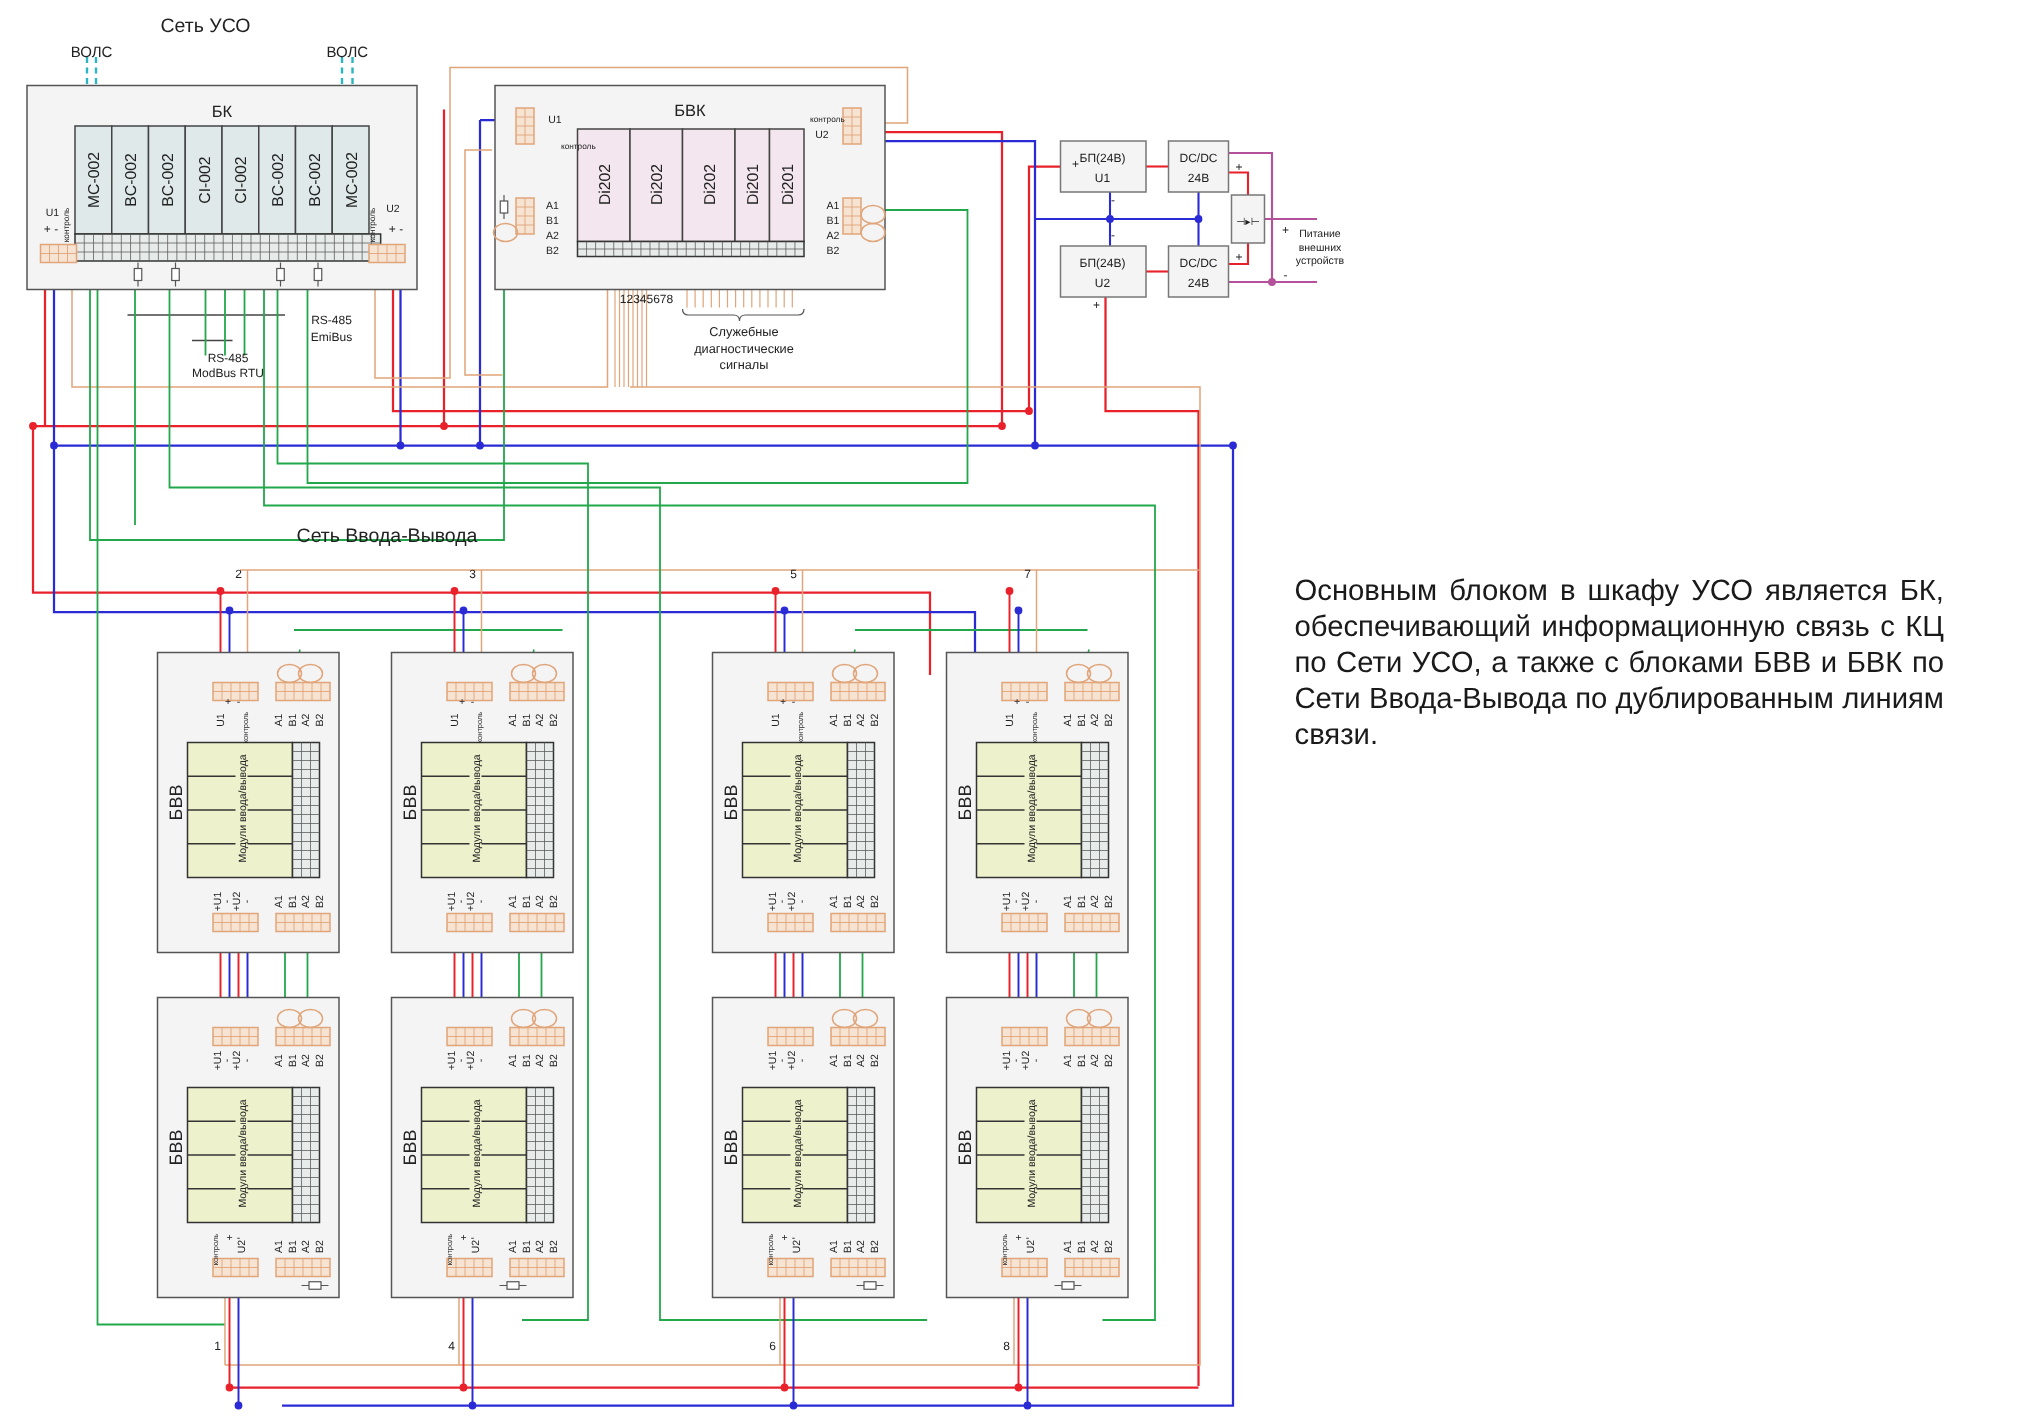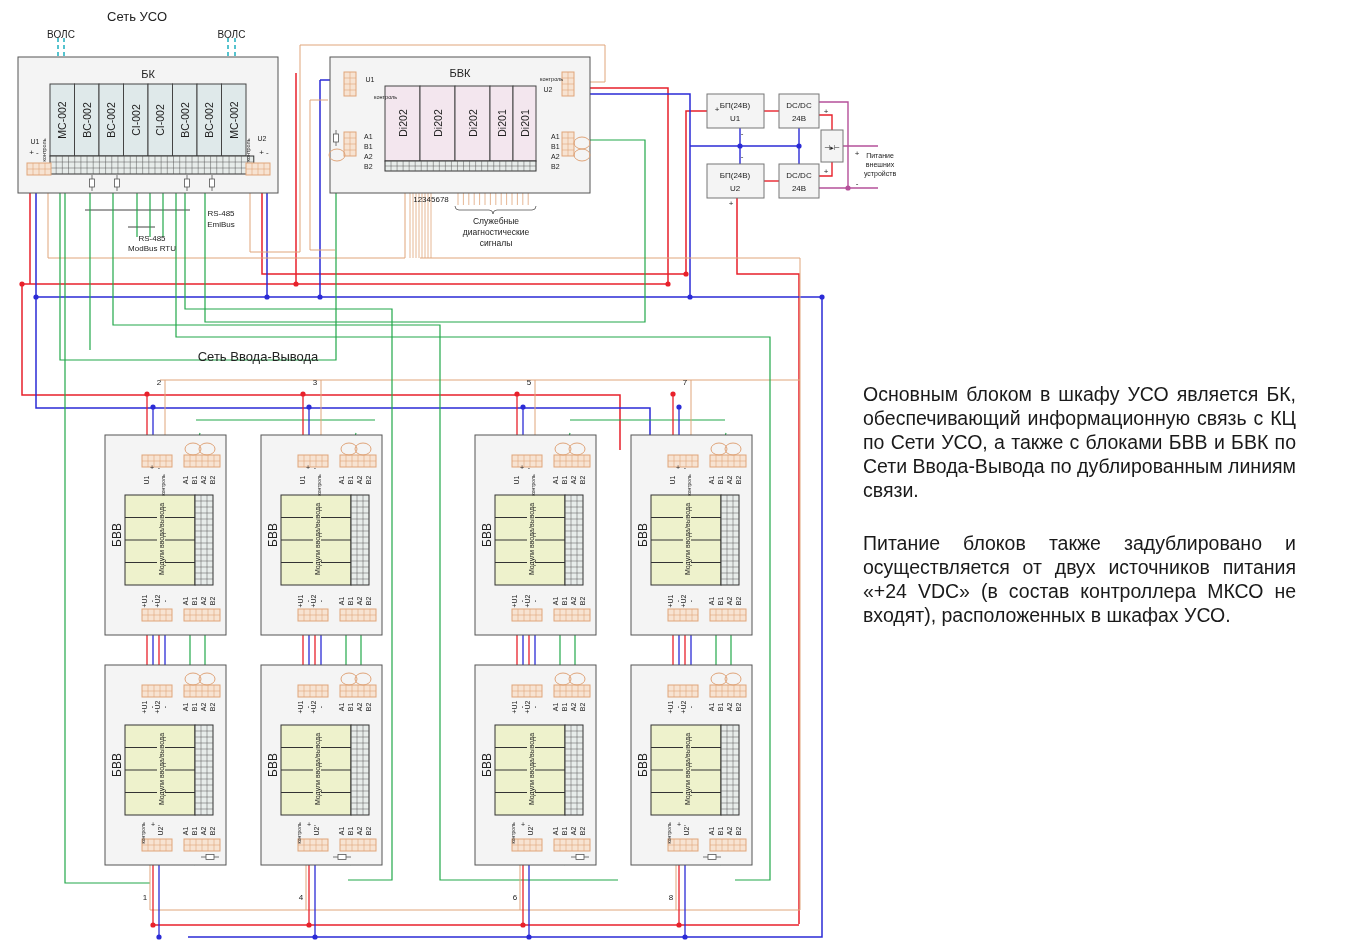--- a/index.html
+++ b/index.html
@@ -950,14 +950,13 @@
       <text x="732" y="831" font-size="7" text-anchor="middle" transform="rotate(-90 732 831)">A2</text>
       <text x="741" y="707" font-size="7" text-anchor="middle" transform="rotate(-90 741 707)">B2</text>
       <text x="741" y="831" font-size="7" text-anchor="middle" transform="rotate(-90 741 831)">B2</text>
       <text x="671" y="900" font-size="8" text-anchor="middle">8</text>
       <text x="258" y="361" font-size="13" text-anchor="middle">Сеть Ввода-Вывода</text>
     </g>
 </svg>
 
 <div class="desc">
   <p>Основным блоком в шкафу УСО является БК, обеспечивающий информационную связь с КЦ по Сети УСО, а также с блоками БВВ и БВК по Сети Ввода-Вывода по дублированным линиям связи.</p>
-  <p class="last">Питание блоков также задублировано и осуществляется от двух источников питания «+24 VDC» (в состав контроллера МКСО не входят), расположенных в шкафах УСО.</p>
 </div>
 
 </body></html>

